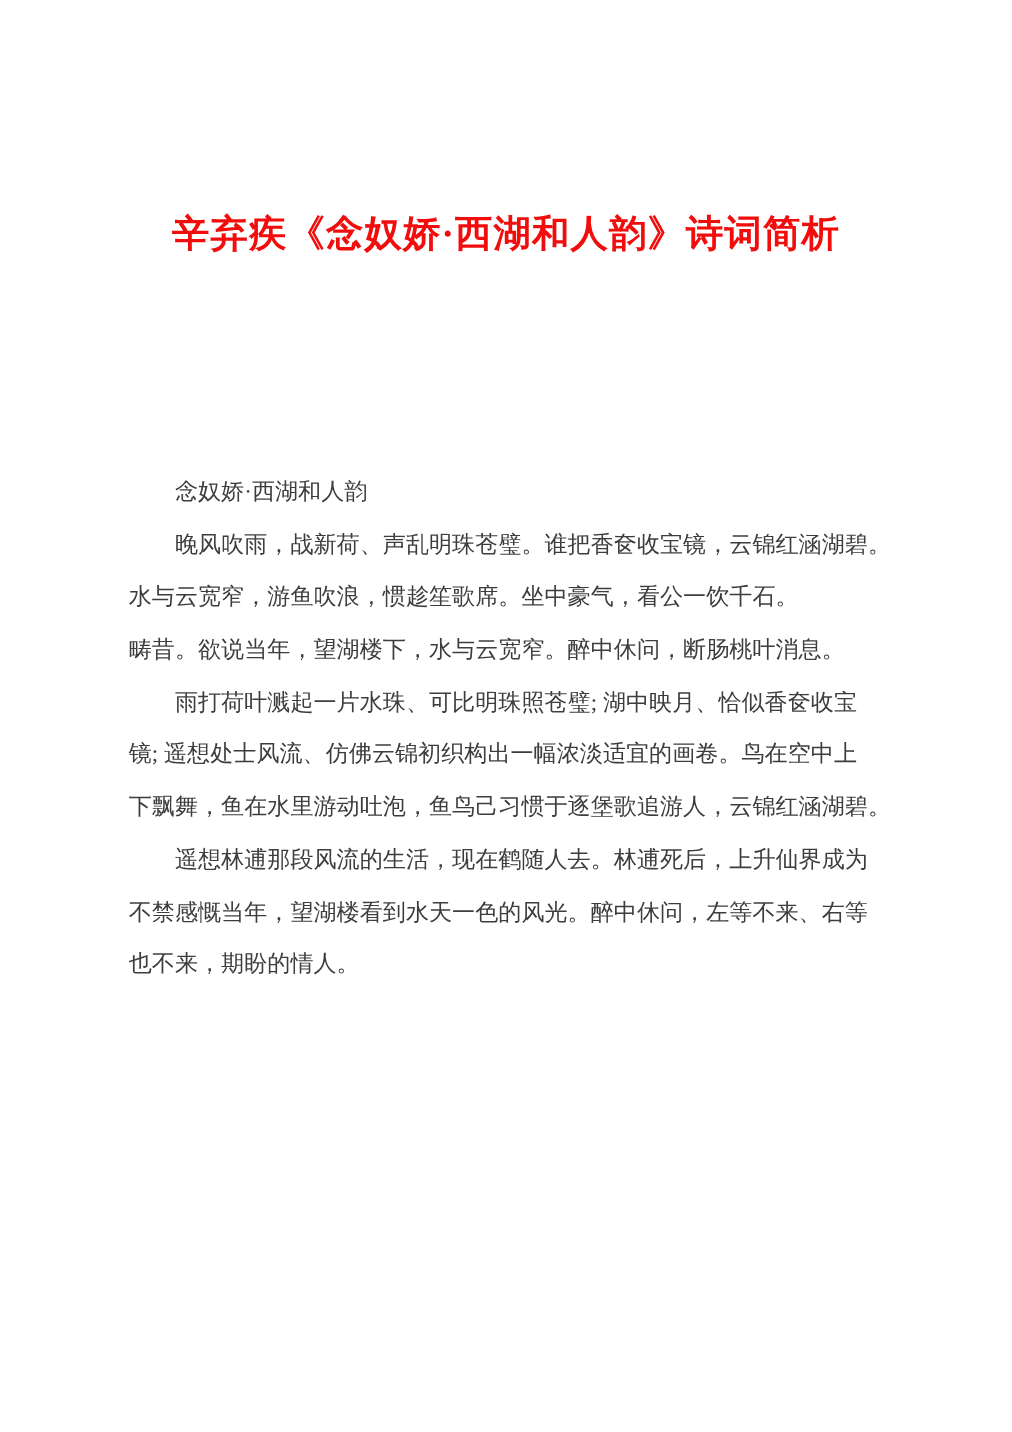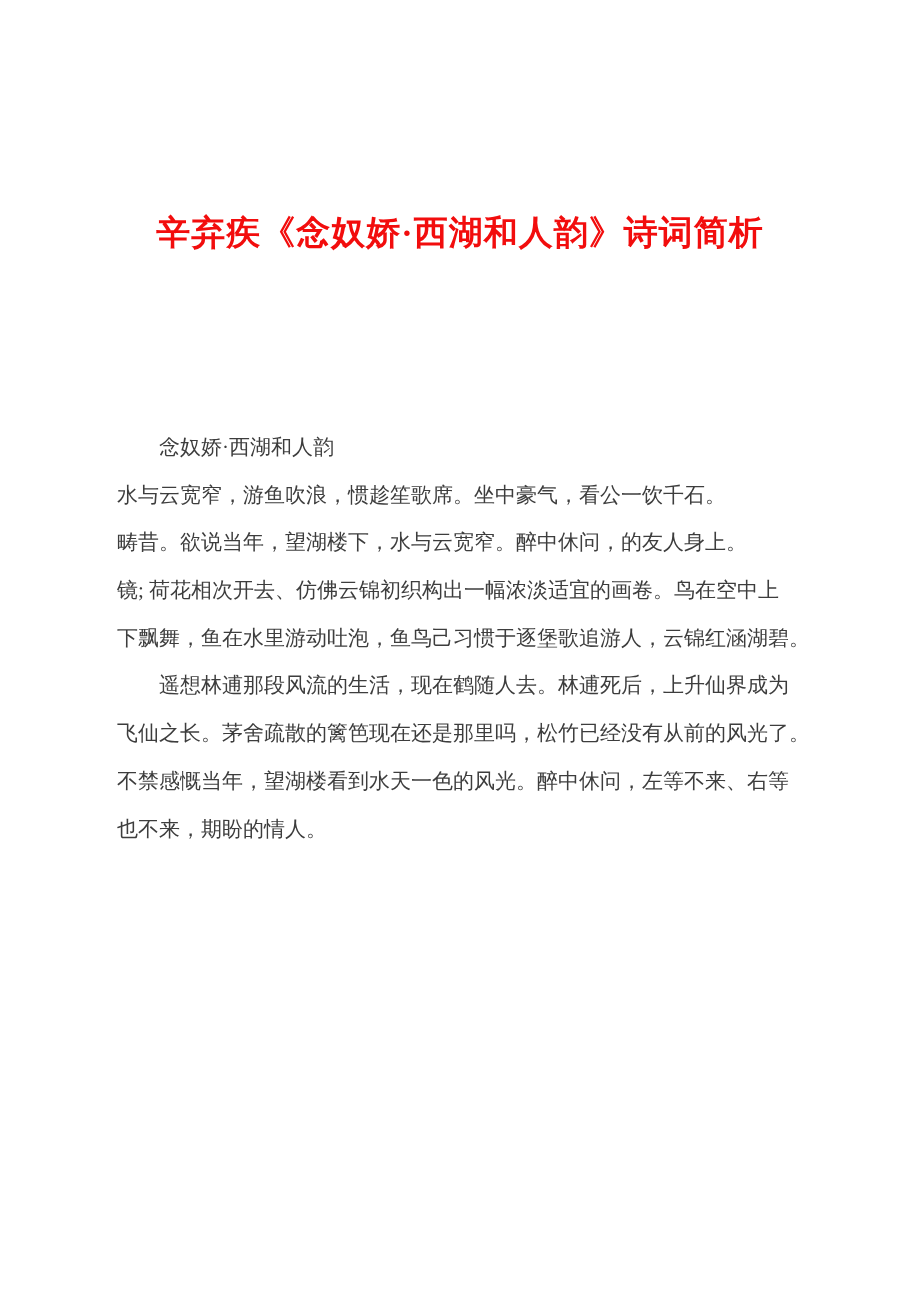--- a/index.html
+++ b/index.html
@@ -43,43 +43,46 @@
     overflow: visible;
   }
   .doc-line.indent {
     padding-left: 42px;
   }
 </style>
 </head>
 <body>
 
 <div class="page">
-  <h1 class="doc-title" style="color: rgb(242, 13, 13); margin-top: 20px;">辛弃疾《念奴娇·西湖和人韵》诗词简析</h1>
+  <h1 class="doc-title" style="color: rgb(242, 13, 13);">辛弃疾《念奴娇·西湖和人韵》诗词简析</h1>
 
   <div class="doc-body" style="color: rgb(61, 61, 61);">
       <div class="doc-line indent">
     <span>念奴娇·西湖和人韵</span>
   </div>
+      <div class="doc-line indent">
+    <span>晚风吹雨，战新荷、声乱明珠苍璧。谁把香奁收宝镜，云锦红涵湖碧。</span>
+  </div>
       <div class="doc-line">
     <span>水与云宽窄，游鱼吹浪，惯趁笙歌席。坐中豪气，看公一饮千石。</span>
   </div>
       <div class="doc-line">
-    <span>畴昔。欲说当年，望湖楼下，水与云宽窄。醉中休问，的友人身上。</span>
+    <span>畴昔。欲说当年，望湖楼下，水与云宽窄。醉中休问，断肠桃叶消息。</span>
+  </div>
+      <div class="doc-line indent">
+    <span>雨打荷叶溅起一片水珠、可比明珠照苍璧; 湖中映月、恰似香奁收宝</span>
   </div>
       <div class="doc-line">
-    <span>镜; 荷花相次开去、仿佛云锦初织构出一幅浓淡适宜的画卷。鸟在空中上</span>
+    <span>镜; 遥想处士风流、仿佛云锦初织构出一幅浓淡适宜的画卷。鸟在空中上</span>
   </div>
       <div class="doc-line">
     <span>下飘舞，鱼在水里游动吐泡，鱼鸟己习惯于逐堡歌追游人，云锦红涵湖碧。</span>
   </div>
       <div class="doc-line indent">
     <span>遥想林逋那段风流的生活，现在鹤随人去。林逋死后，上升仙界成为</span>
-  </div>
-      <div class="doc-line">
-    <span>飞仙之长。茅舍疏散的篱笆现在还是那里吗，松竹已经没有从前的风光了。</span>
   </div>
       <div class="doc-line">
     <span>不禁感慨当年，望湖楼看到水天一色的风光。醉中休问，左等不来、右等</span>
   </div>
       <div class="doc-line">
     <span>也不来，期盼的情人。</span>
   </div>
     </div>
 </div>
 

